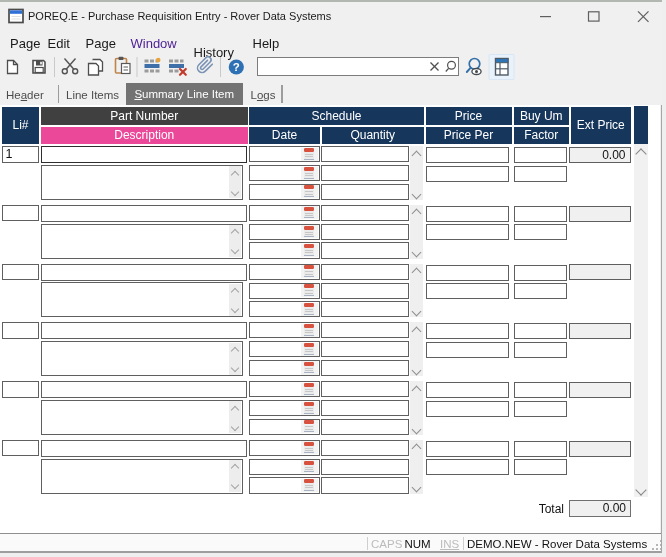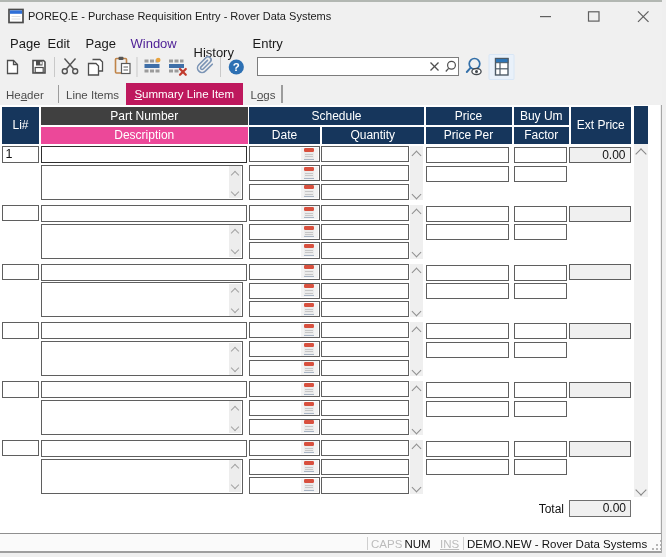--- a/index.html
+++ b/index.html
@@ -23,21 +23,21 @@
   <g stroke="#5f5f5f" stroke-width="1.2">
     <line x1="108" y1="6.3" x2="118.5" y2="16.8"></line>
         <line x1="118.5" y1="6.3" x2="108" y2="16.8"></line>
   </g>
 </svg>
 <div style="position:absolute;left:10px;top:35.5px;font:13px 'Liberation Sans';color:#1a1a1a;">Page</div>
     <div style="position:absolute;left:47.5px;top:35.5px;font:13px 'Liberation Sans';color:#1a1a1a;">Edit</div>
     <div style="position:absolute;left:85.5px;top:35.5px;font:13px 'Liberation Sans';color:#1a1a1a;">Page</div>
     <div style="position:absolute;left:130.5px;top:35.5px;font:13px 'Liberation Sans';color:#4c1d95;">Window</div>
     <div style="position:absolute;left:193.5px;top:45px;font:13px 'Liberation Sans';color:#1a1a1a;">History</div>
-    <div style="position:absolute;left:252.5px;top:35.5px;font:13px 'Liberation Sans';color:#1a1a1a;">Entry</div>
+    <div style="position:absolute;left:252.5px;top:35.5px;font:13px 'Liberation Sans';color:#1a1a1a;">Help</div>
 
 <svg width="666" height="30" style="position:absolute;left:0;top:52px;" xmlns="http://www.w3.org/2000/svg">
 
   <line x1="54.5" y1="5" x2="54.5" y2="25" stroke="#c9c9c9" stroke-width="1"></line>
   <line x1="137" y1="5" x2="137" y2="25" stroke="#c9c9c9" stroke-width="1"></line>
   <line x1="220.5" y1="5" x2="220.5" y2="25" stroke="#c9c9c9" stroke-width="1"></line>
 
   <path d="M7.5 8.5 h6 l4 4 v9 h-10 z" fill="#fff" stroke="#4e4e4e" stroke-width="1.3"></path>
   <path d="M13.5 8.5 v4 h4" fill="none" stroke="#4e4e4e" stroke-width="1.3"></path>
 
@@ -109,21 +109,21 @@
     <line x1="4.5" y1="3.5" x2="12.5" y2="11.5"></line>
         <line x1="12.5" y1="3.5" x2="4.5" y2="11.5"></line>
   </g>
   <circle cx="25.5" cy="6.3" r="3.9" fill="none" stroke="#4f4f4f" stroke-width="1.2"></circle>
   <line x1="22.6" y1="9.4" x2="19.8" y2="12.5" stroke="#4f4f4f" stroke-width="1.3"></line>
 </svg>
 
 <div style="position:absolute;left:6px;top:89px;width:100px;font:11.5px 'Liberation Sans';color:#4c4c4c;">He<span style="text-decoration:underline;">a</span>der</div>
 <div style="position:absolute;left:57.5px;top:85px;width:1.5px;height:18px;background:#9c9c9c;"></div>
 <div style="position:absolute;left:66px;top:89px;font:11.5px 'Liberation Sans';color:#4c4c4c;">Line Items</div>
-<div style="position:absolute;left:126px;top:83px;width:116.5px;height:21.5px;background:#be185d;color:#fff;font:11.5px 'Liberation Sans';display:flex;align-items:center;justify-content:center;">
+<div style="position:absolute;left:126px;top:83px;width:116.5px;height:21.5px;background:#737373;color:#fff;font:11.5px 'Liberation Sans';display:flex;align-items:center;justify-content:center;">
       <span><span style="text-decoration:underline;">S</span>ummary Line Item</span>
     </div>
 <div style="position:absolute;left:250.5px;top:89px;font:11.5px 'Liberation Sans';color:#4c4c4c;">L<span style="text-decoration:underline;">o</span>gs</div>
 <div style="position:absolute;left:281px;top:85px;width:1.5px;height:18px;background:#9c9c9c;"></div>
 <div id="page"></div>
 <div style="position:absolute;left:2px;top:107px;width:37px;height:36.5px;background:#16365c;color:#fff;font:12px 'Liberation Sans';display:flex;align-items:center;justify-content:center;">Li#</div>
     <div style="position:absolute;left:41px;top:107px;width:206.5px;height:18px;background:#404040;color:#fff;font:12px 'Liberation Sans';display:flex;align-items:center;justify-content:center;">Part Number</div>
     <div style="position:absolute;left:41px;top:126.5px;width:206.5px;height:17px;background:#ec4899;color:#fff;font:12px 'Liberation Sans';display:flex;align-items:center;justify-content:center;">Description</div>
     <div style="position:absolute;left:249px;top:107px;width:175px;height:18px;background:#16365c;color:#fff;font:12px 'Liberation Sans';display:flex;align-items:center;justify-content:center;">Schedule</div>
     <div style="position:absolute;left:249px;top:126.5px;width:71px;height:17px;background:#16365c;color:#fff;font:12px 'Liberation Sans';display:flex;align-items:center;justify-content:center;">Date</div>

